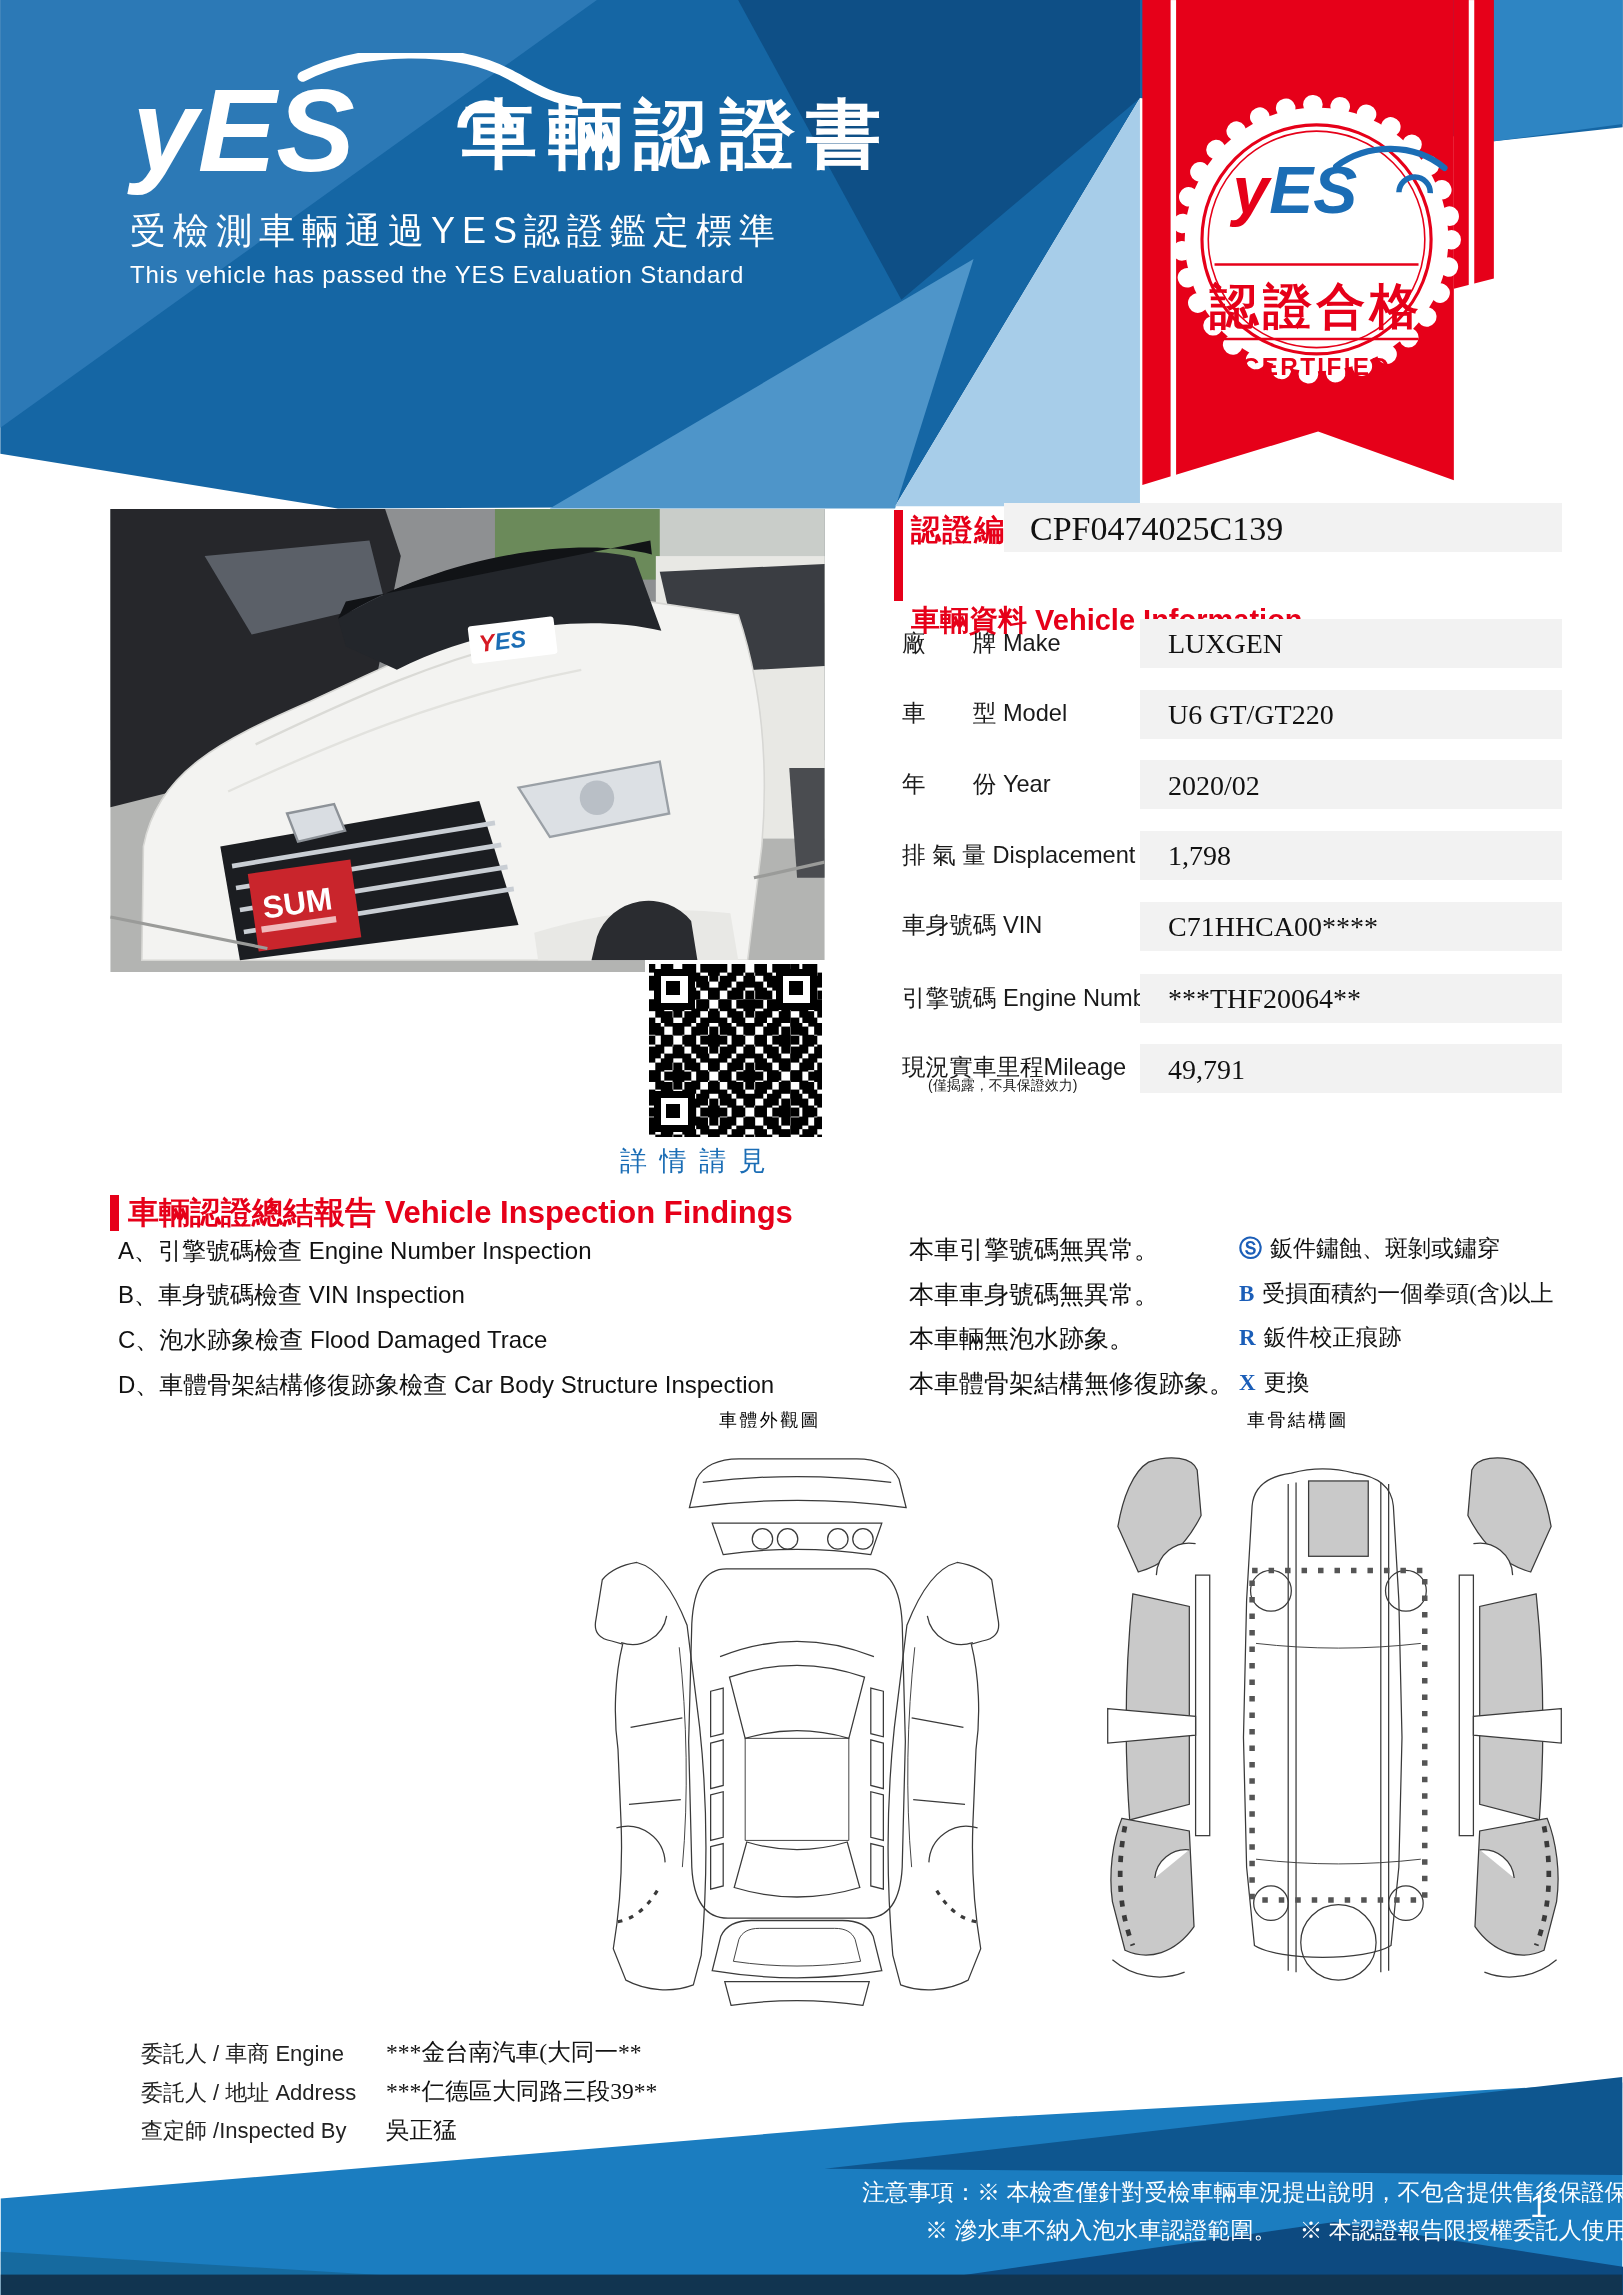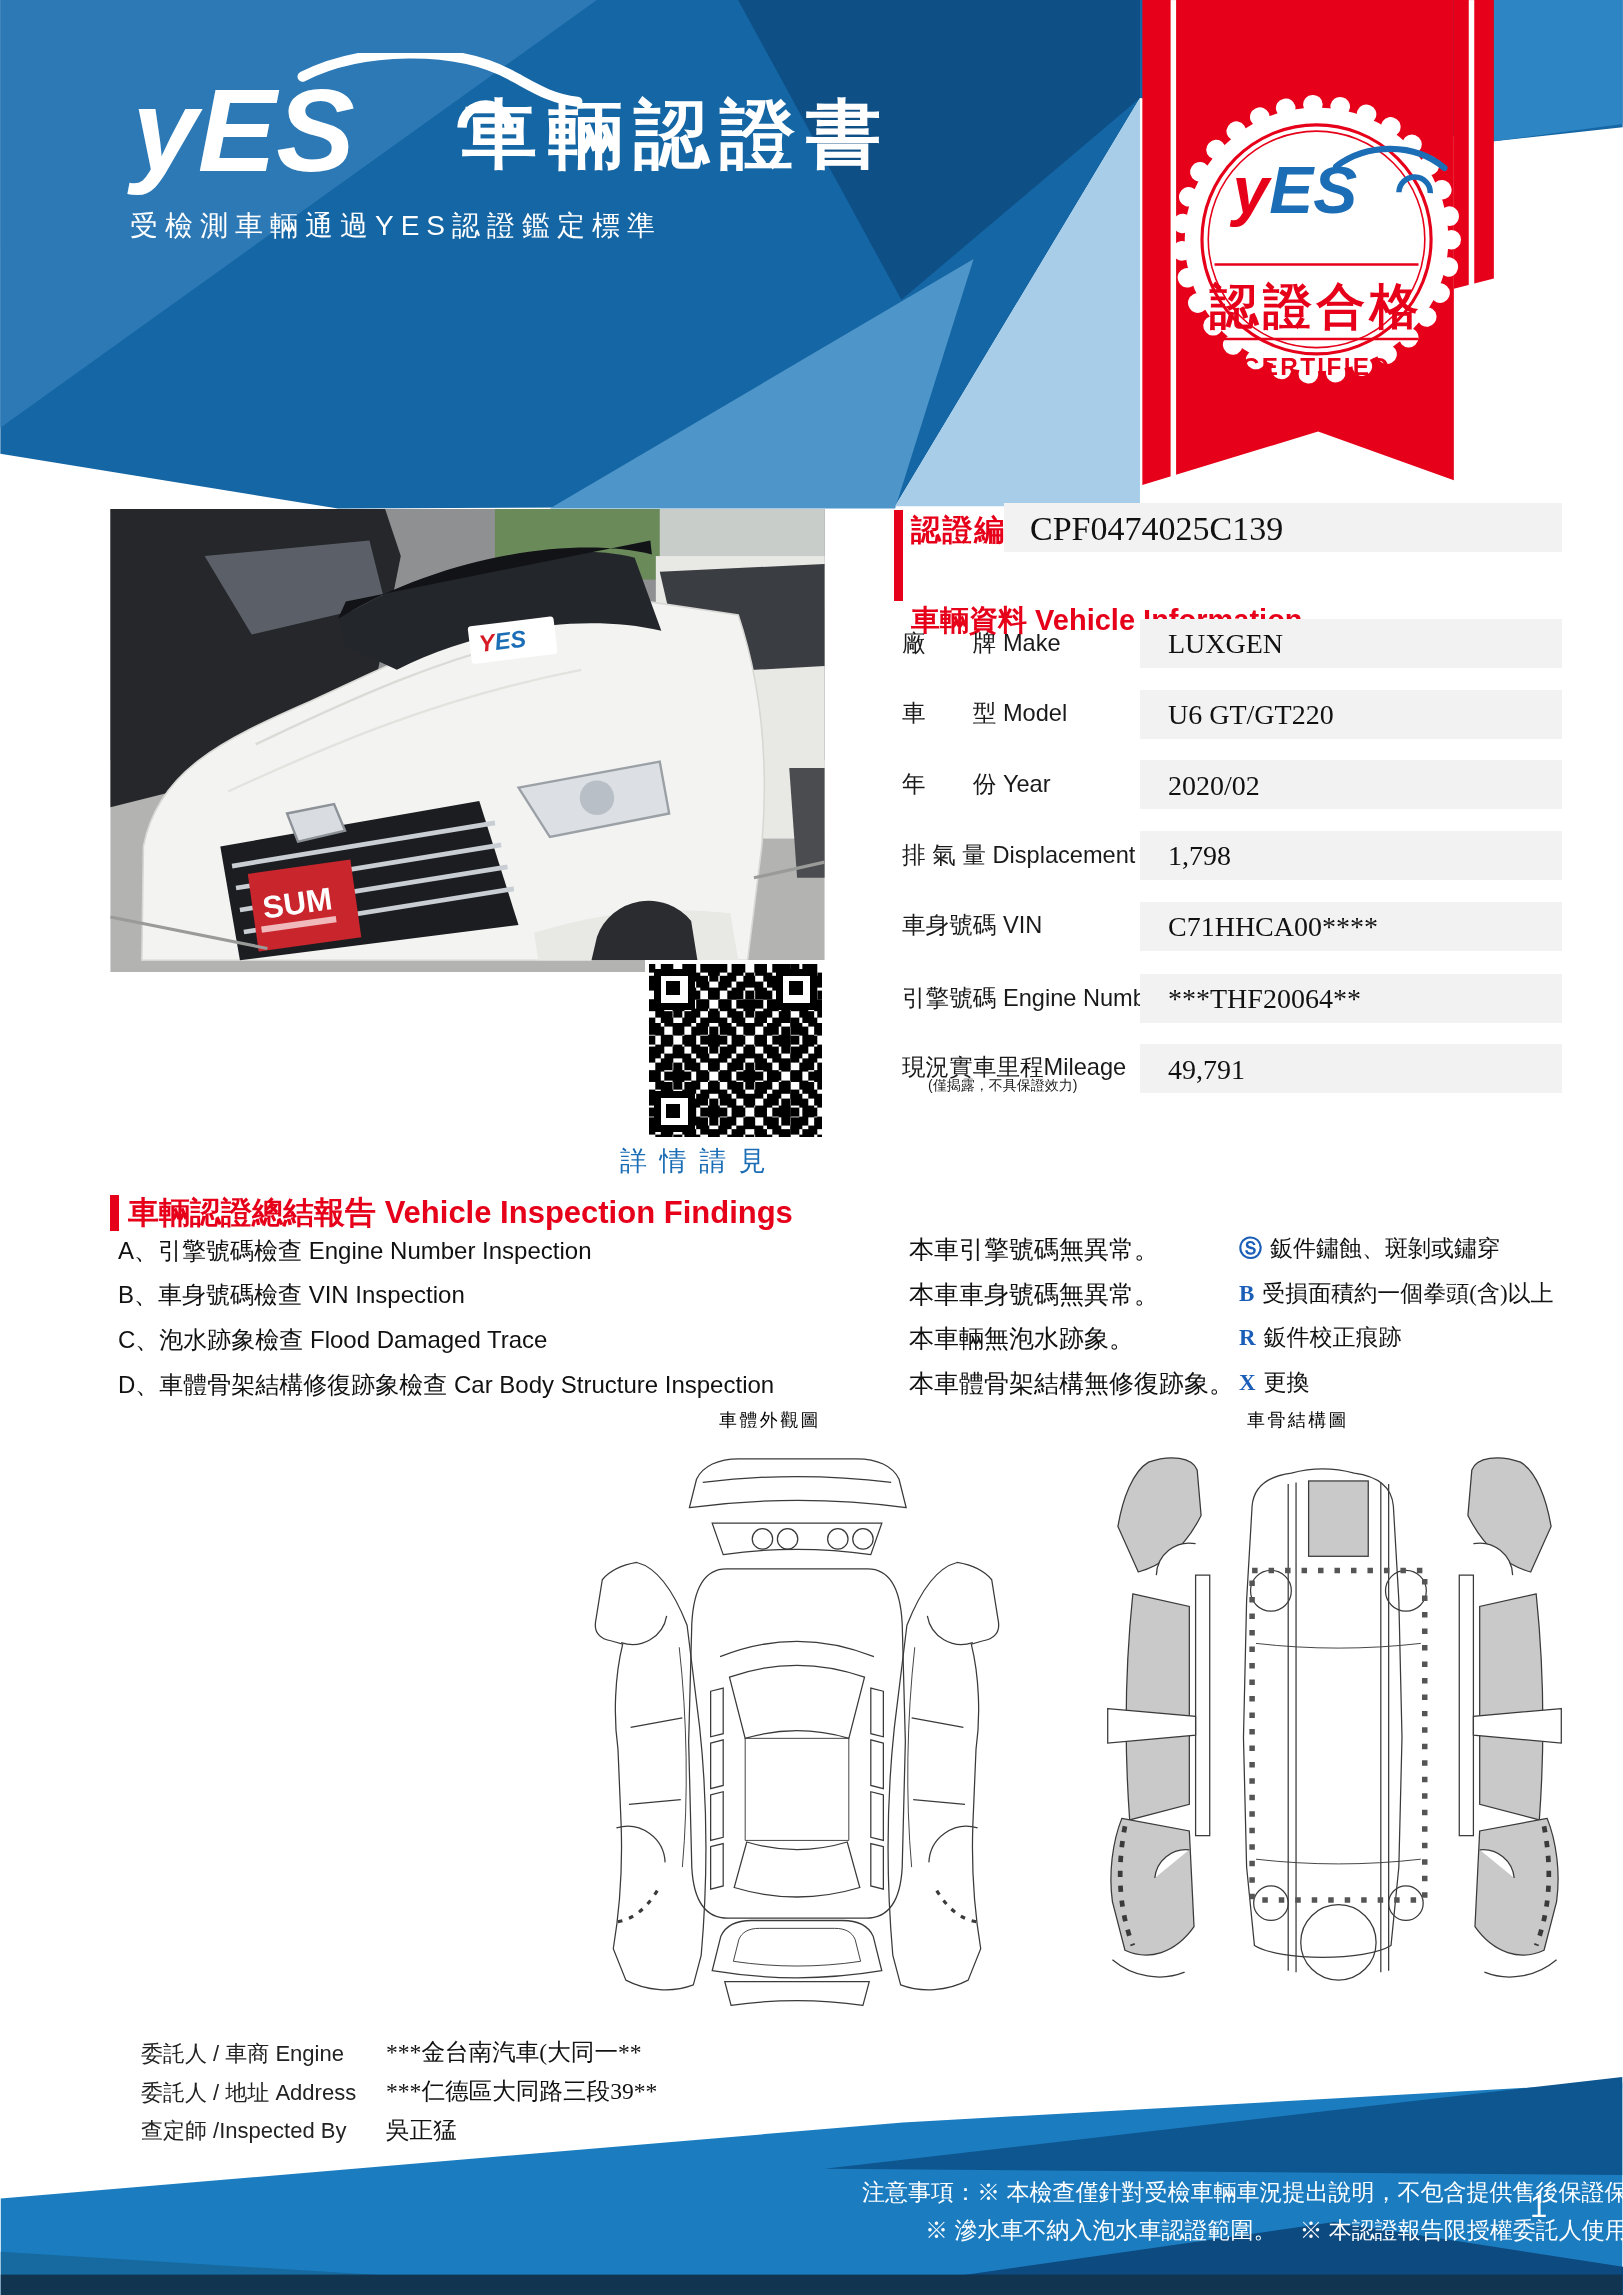--- a/index.html
+++ b/index.html
@@ -3,21 +3,21 @@
 <meta charset="utf-8">
 <style>
   html,body{margin:0;padding:0;background:#888;}
   .page{position:relative;width:1623px;height:2295px;background:#fff;overflow:hidden;
         font-family:"Liberation Sans",sans-serif;margin:0 auto;}
   .abs{position:absolute;}
   svg{display:block;}
   
   .hdr-title{left:462px;top:85px;font-size:75px;font-weight:bold;color:#fff;letter-spacing:11px;}
   .hdr-logo{left:126px;top:53px;width:471px;height:165px;}
-  .hdr-sub-zh{left:130px;top:207px;font-size:28px;color:#fff;letter-spacing:7px;font-weight:500;}
+  .hdr-sub-zh{left:130px;top:207px;font-size:36px;color:#fff;letter-spacing:7px;font-weight:500;}
   .hdr-sub-en{left:130px;top:261px;font-size:24px;color:#fff;letter-spacing:0.8px;}
   
   .redbar{background:#e60019;}
   .cert-num-label{left:911px;top:510px;font-size:30px;font-weight:bold;color:#e60019;letter-spacing:1.6px;}
   .cert-num-box{left:1004px;top:503px;width:558px;height:49px;background:#f2f2f2;}
   .cert-num-val{left:1030px;top:510px;font-size:34px;color:#111;font-family:"Liberation Serif",serif;}
   .sec-title{left:911px;top:569px;font-size:29px;font-weight:bold;color:#e60019;margin-top:32px;}
   .field-label{position:absolute;left:902px;font-size:23.6px;color:#1a1a1a;white-space:nowrap;}
   .field-box{position:absolute;left:1140px;width:422px;height:49px;background:#f2f2f2;}
   .field-val{position:absolute;left:1168px;font-size:28px;color:#111;font-family:Liberation Serif, serif;white-space:nowrap;}
@@ -59,20 +59,21 @@
     <polygon points="1903,0 2067,0 2067,158 1903,180" fill="#2e85c3"></polygon>
   </svg>
 
   <svg class="abs hdr-logo" viewBox="0 0 600 210">
     <path d="M225,30 C300,-8 420,-10 490,28 C520,44 540,58 575,62" fill="none" stroke="#fff" stroke-width="13" stroke-linecap="round"></path>
     <path d="M428,95 a30,30 0 0 1 60,2" fill="none" stroke="#fff" stroke-width="12"></path>
     <text x="8" y="150" font-family="Liberation Sans,sans-serif" font-size="150" font-weight="bold" font-style="italic" fill="#fff">yES</text>
   </svg>
   <div class="abs hdr-title">車輛認證書</div>
   <div class="abs hdr-sub-zh">受檢測車輛通過YES認證鑑定標準</div>
+  <div class="abs hdr-sub-en">This vehicle has passed the YES Evaluation Standard</div>
 
   <svg class="abs" style="left:1140px;top:0" width="357" height="496" viewBox="0 0 455 632">
     <polygon points="3,0 400,0 400,612 227,550 3,618" fill="#e60019"></polygon>
     <polygon points="400,0 451,0 451,355 400,368" fill="#e60019"></polygon>
     <rect x="39" y="0" width="7" height="613" fill="#fff"></rect>
     <rect x="419" y="0" width="7" height="366" fill="#fff"></rect>
     <g>
       <circle cx="225" cy="305" r="172" fill="none" stroke="#fff" stroke-width="24" stroke-dasharray="1 34" stroke-linecap="round"></circle>
       <circle cx="225" cy="305" r="168" fill="#fff"></circle>
       <circle cx="225" cy="305" r="146" fill="none" stroke="#e60019" stroke-width="4"></circle>

